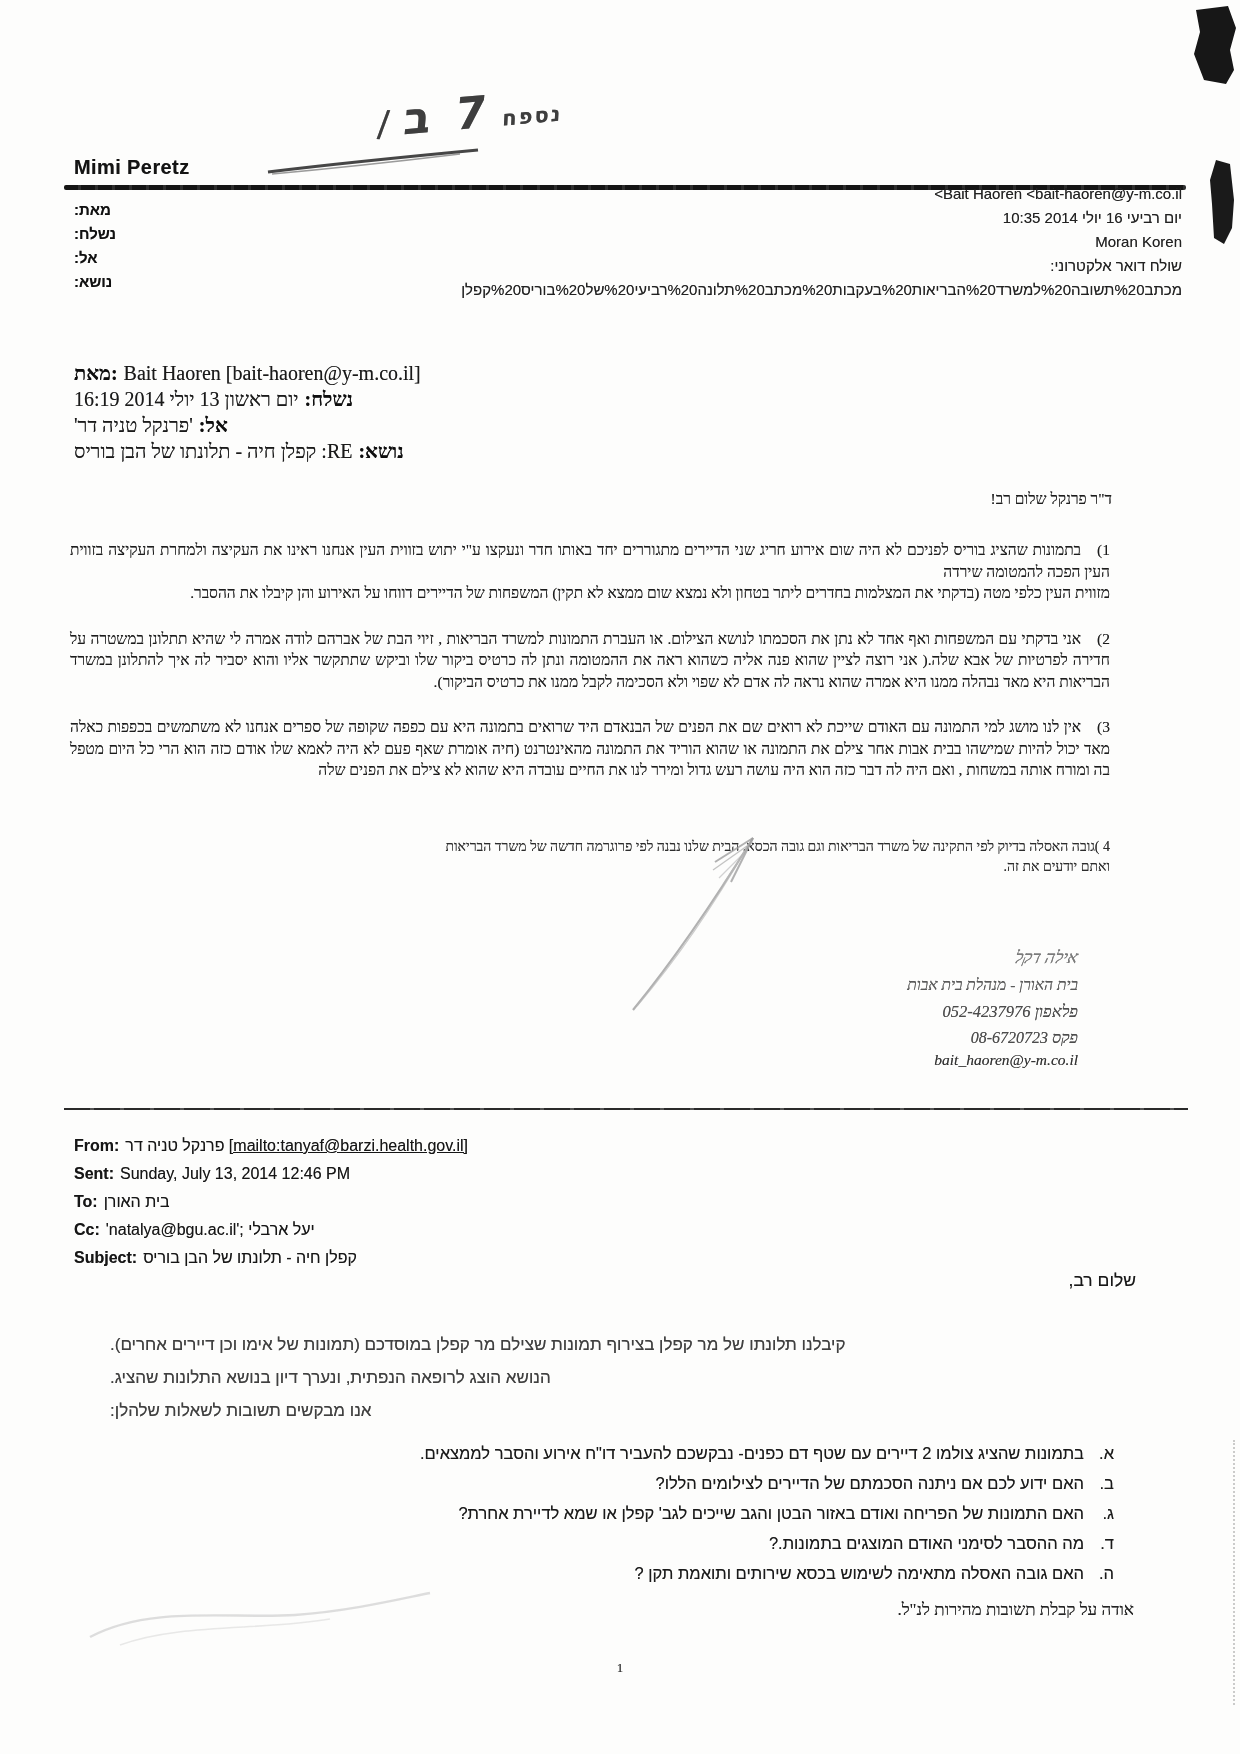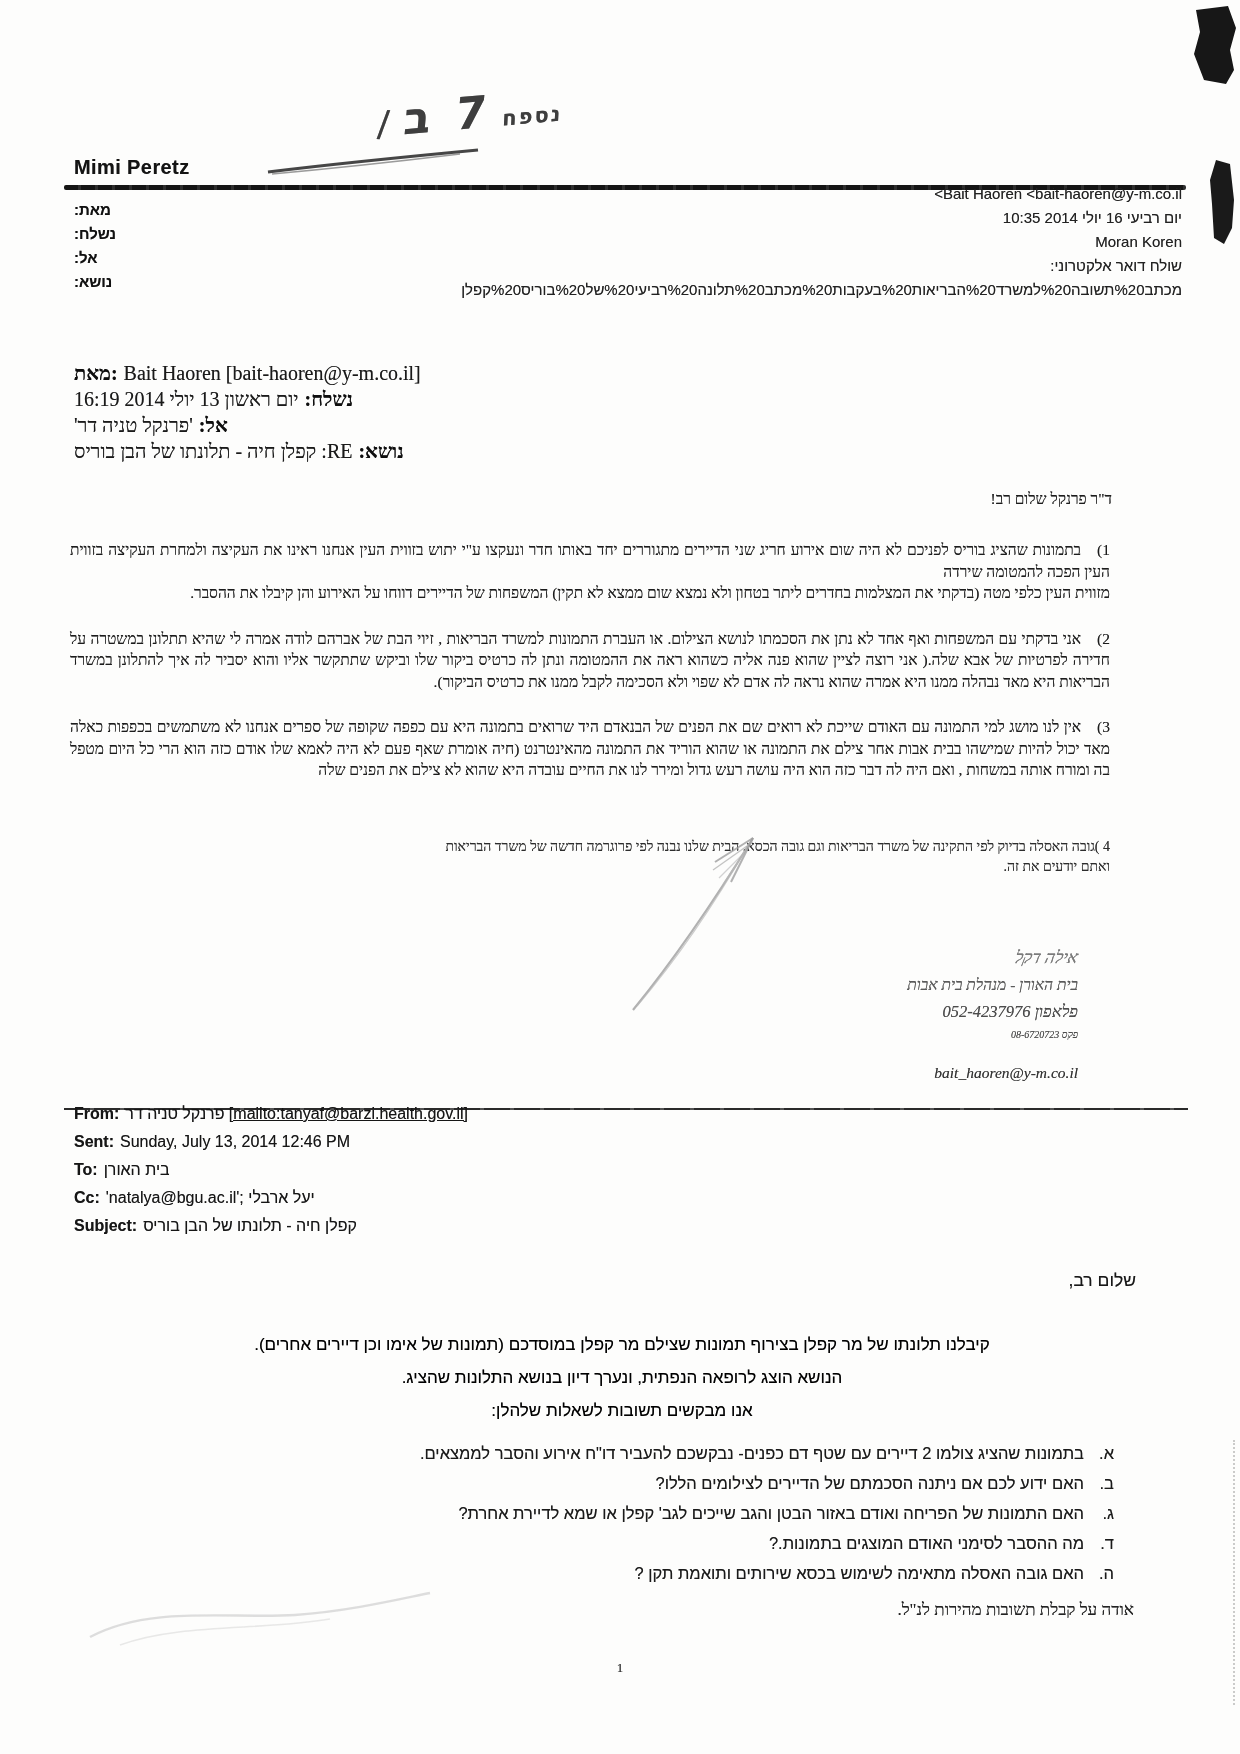--- a/index.html
+++ b/index.html
@@ -42,35 +42,35 @@
   .reply-body{position:absolute;top:539px;left:70px;right:130px;direction:rtl;}
   .num-item{font-size:15.5px;line-height:21.5px;text-align:justify;margin:0 0 24px 0;white-space:pre-line;}
   .num-item .marker{padding-left:16px;}
   .item4{font-size:14px;line-height:20px;text-align:right;color:#2d2d2d;margin-top:56px;white-space:pre-line;}
   
   .signature{position:absolute;top:948px;right:162px;direction:rtl;text-align:right;
     font-family:"Liberation Serif",serif;font-style:italic;color:#4c4c4c;}
   .sig-name{font-size:17px;color:#7b7b7b;transform:skewX(-12deg);margin-bottom:8px;}
   .sig-role{font-size:15.5px;color:#5a5a5a;margin-bottom:8px;}
   .sig-phone{font-size:16.5px;margin-bottom:7px;}
-  .sig-fax{font-size:10px;margin-bottom:24px;}
+  .sig-fax{font-size:16px;margin-bottom:4px;}
   .sig-email{font-size:15.5px;color:#333;direction:ltr;}
   .rule-thin{position:absolute;top:1108px;left:64px;width:1124px;height:2px;background:
     repeating-linear-gradient(90deg,#2a2a2a 0 26px,#555 26px 30px);}
   
-  .orig-header{position:absolute;top:1100px;left:74px;width:900px;
+  .orig-header{position:absolute;top:1132px;left:74px;width:900px;
     font-family:"Liberation Sans",sans-serif;font-size:16px;color:#161616;}
   .oh-line{min-height:28px;line-height:28px;direction:ltr;text-align:left;}
   .oh-line b{margin-right:6px;}
   .link{text-decoration:underline;}
   
   .greeting2{position:absolute;top:1270px;left:100px;right:104px;direction:rtl;text-align:right;
     font-family:"Liberation Sans",sans-serif;font-size:17.5px;color:#181818;}
-  .orig-para{position:absolute;top:1328px;left:110px;right:106px;direction:rtl;text-align:center;
-    font-family:"Liberation Sans",sans-serif;font-size:17px;line-height:33px;color:#000000;}
+  .orig-para{position:absolute;top:1328px;left:110px;right:106px;direction:rtl;text-align:left;
+    font-family:"Liberation Sans",sans-serif;font-size:17px;line-height:33px;color:#404040;}
   .questions{position:absolute;top:1438px;left:110px;right:126px;direction:rtl;
     font-family:"Liberation Sans",sans-serif;font-size:16.5px;color:#1a1a1a;}
   .q-item{display:flex;line-height:30px;}
   .q-marker{width:30px;flex:0 0 30px;}
   .q-text{flex:1;text-align:right;}
   .closing{position:absolute;top:1600px;left:100px;right:106px;direction:rtl;text-align:right;
     font-family:"Liberation Serif",serif;font-size:17px;color:#222;}
   .pagenum{position:absolute;top:1660px;left:0;right:0;text-align:center;font-size:13px;color:#333;}
   
   .artifact{position:absolute;}

